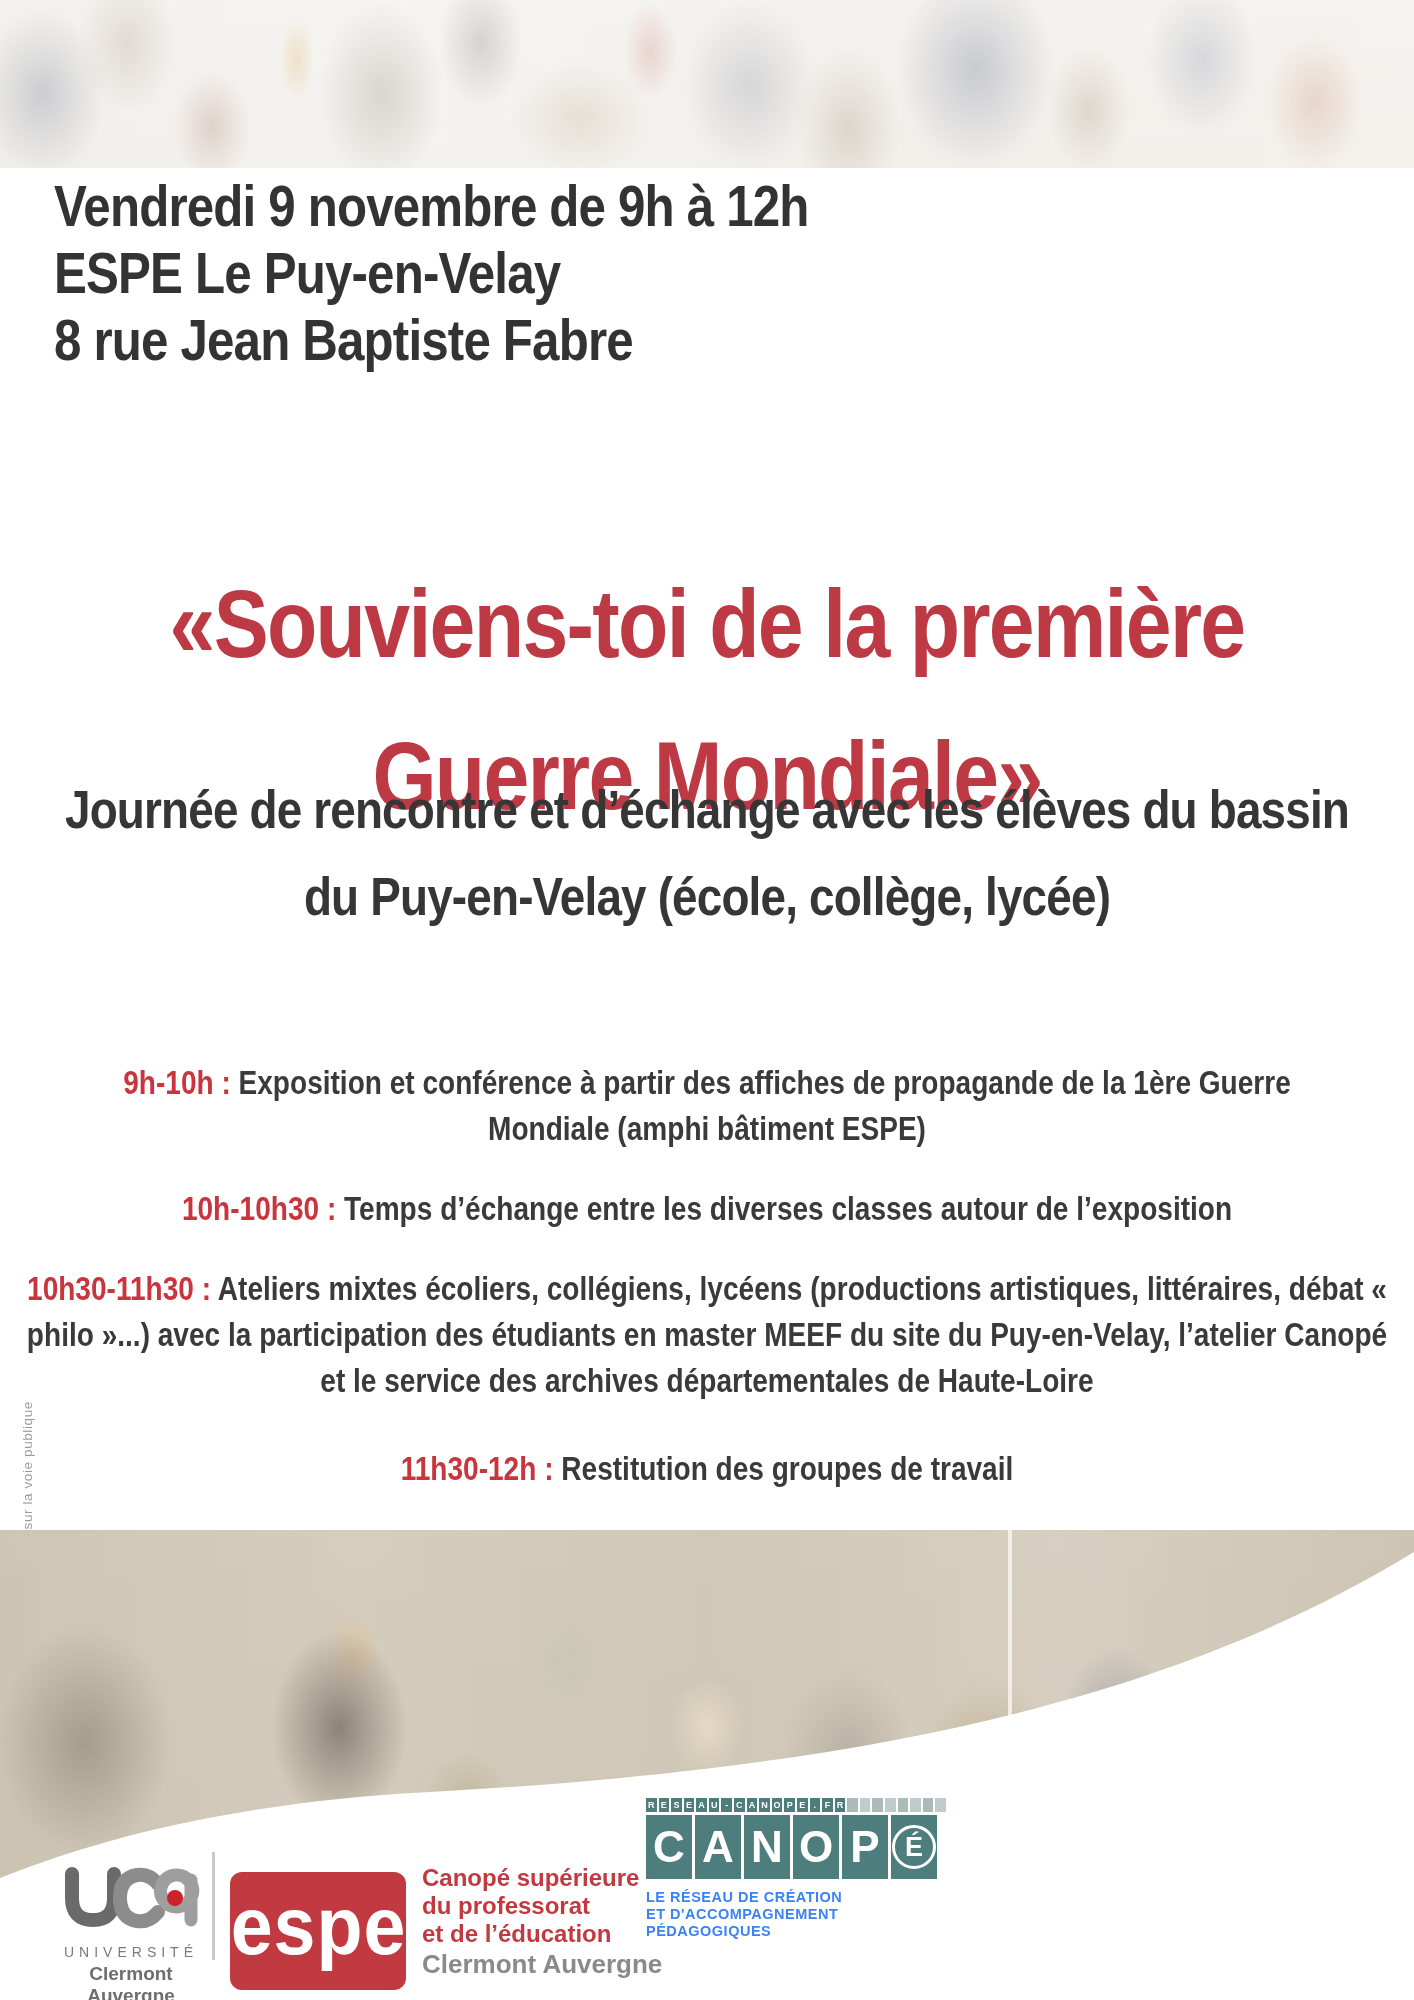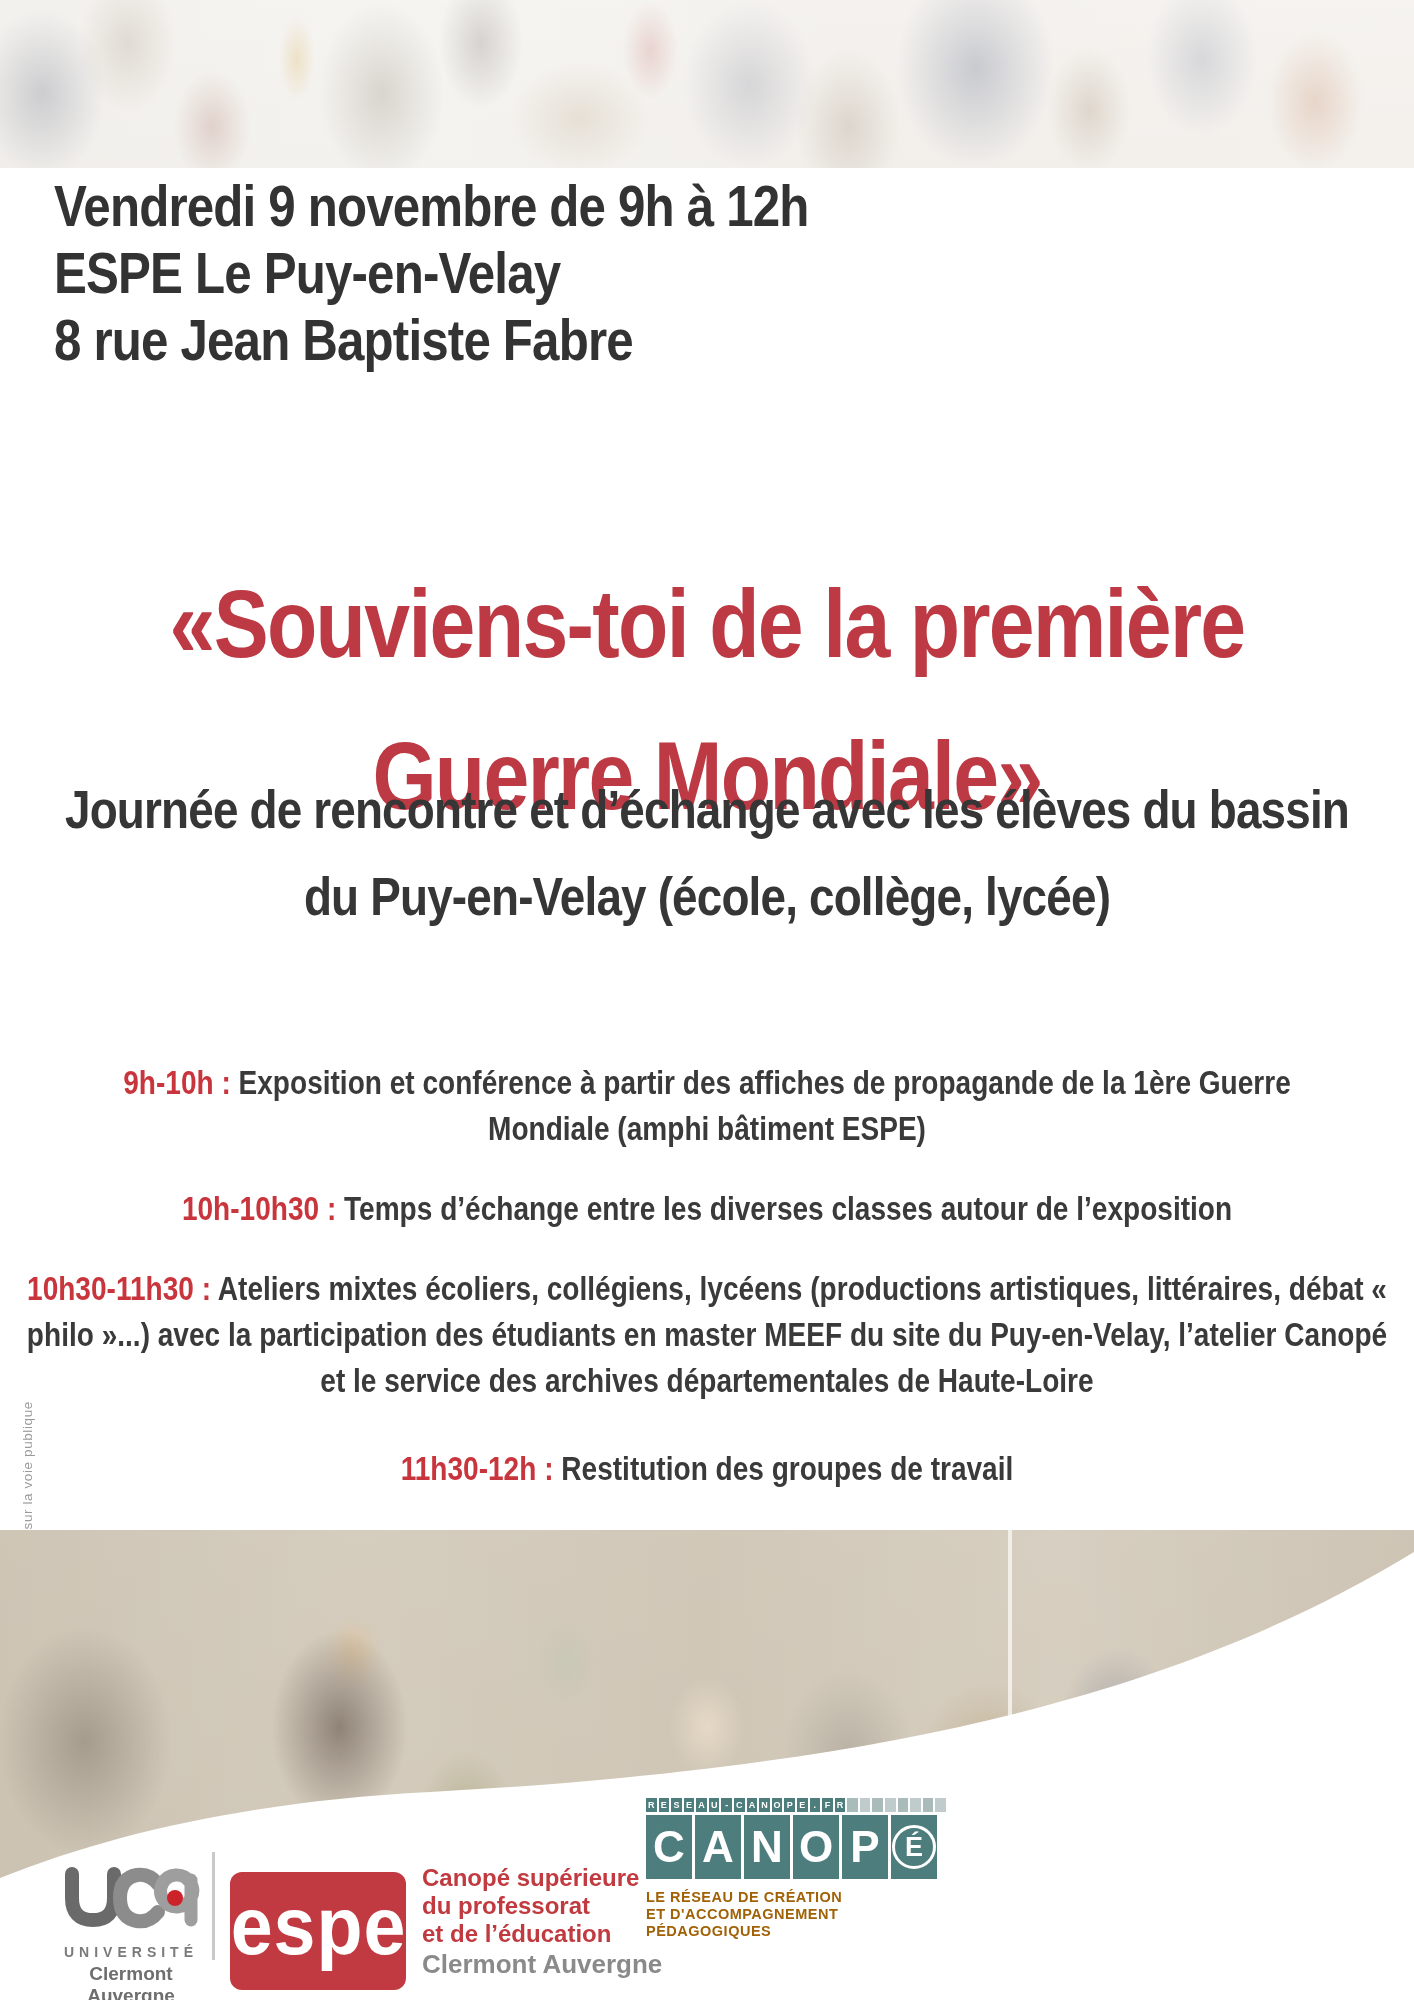--- a/index.html
+++ b/index.html
@@ -72,41 +72,41 @@
       radial-gradient(80px 110px at 79% 42%, rgba(96,100,118,.60) 0%, rgba(96,100,118,0) 72%),
       radial-gradient(70px 100px at 88% 58%, rgba(92,74,58,.65) 0%, rgba(92,74,58,0) 72%),
       radial-gradient(50px 80px at 96% 38%, rgba(140,60,48,.55) 0%, rgba(140,60,48,0) 70%),
       linear-gradient(90deg,#b9ac96 0%,#c3b7a2 25%,#bdb09a 50%,#c6baa6 75%,#b8ab95 100%);}
   .collage-bottom::after{content:"";position:absolute;inset:0;
     background:linear-gradient(rgba(255,255,255,.30),rgba(255,255,255,.26));}
   .swoosh{position:absolute;inset:0;width:1414px;height:470px;}
 
   
   .uca-logo{position:absolute;left:56px;top:330px;width:150px;text-align:center;}
-  .uca-univ{display:block;margin-top:4px;color:#7a7a7a;font-size:14px;font-weight:bold;letter-spacing:5px;}
+  .uca-univ{display:block;margin-top:4px;color:#7a7a7a;font-size:14px;font-weight:normal;letter-spacing:5px;}
   .uca-ca{display:block;margin-top:3px;color:#6e6e6e;font-size:19px;font-weight:bold;}
   .logo-divider{position:absolute;left:212px;top:322px;width:3px;height:108px;background:#c9c9c9;}
   .espe-box{position:absolute;left:230px;top:342px;width:176px;height:118px;background:#c23a41;
     border-radius:12px;display:flex;align-items:center;justify-content:center;}
   .espe-word{color:#ffffff;font-weight:bold;font-size:82px;letter-spacing:1px;
     transform:scaleX(.92) translateY(-5px);}
   .espe-text{position:absolute;left:422px;top:334px;font-weight:bold;font-size:24px;line-height:28px;color:#c13a40;}
   .espe-region{color:#8a8a8a;font-size:26px;margin-top:2px;font-weight:bold;}
   .canope{position:absolute;left:646px;top:268px;width:300px;}
   .canope-url-row{display:flex;gap:2px;margin-bottom:3px;}
   .ctile-s{width:15.5px;height:14px;background:#4e7d7d;color:#fff;font-size:9px;font-weight:bold;
     display:flex;align-items:center;justify-content:center;}
   .ctile-blank-a{background:#a9bcba;}
   .ctile-blank-b{background:#bfcccb;}
   .canope-row{display:flex;gap:3px;}
   .ctile{width:46px;height:64px;background:#4e7d7d;color:#fff;font-size:44px;font-weight:bold;
     display:flex;align-items:center;justify-content:center;}
   .circ{width:38px;height:38px;border:3px solid #fff;border-radius:50%;font-size:27px;
     display:flex;align-items:center;justify-content:center;}
-  .canope-tag{margin-top:10px;color:#a16207;font-weight:bold;font-size:14.5px;line-height:17px;letter-spacing:.5px;}
+  .canope-tag{margin-top:10px;color:#3b82f6;font-weight:bold;font-size:14.5px;line-height:17px;letter-spacing:.5px;}
   .bu-logo{position:absolute;left:1072px;top:220px;width:264px;height:200px;color:#2d66b2;}
   .bu-line1{position:absolute;left:56px;top:1px;font-size:13px;font-weight:bold;letter-spacing:6.5px;}
   .bu-line2{position:absolute;left:56px;top:19px;font-size:13px;font-weight:bold;letter-spacing:9px;}
   .bu-mark{position:absolute;left:0;top:0;}
   .bu-bottom{position:absolute;left:0;top:176px;width:250px;text-align:center;
     font-size:14px;font-weight:bold;letter-spacing:5px;}
 </style>
 </head>
 <body>
 

